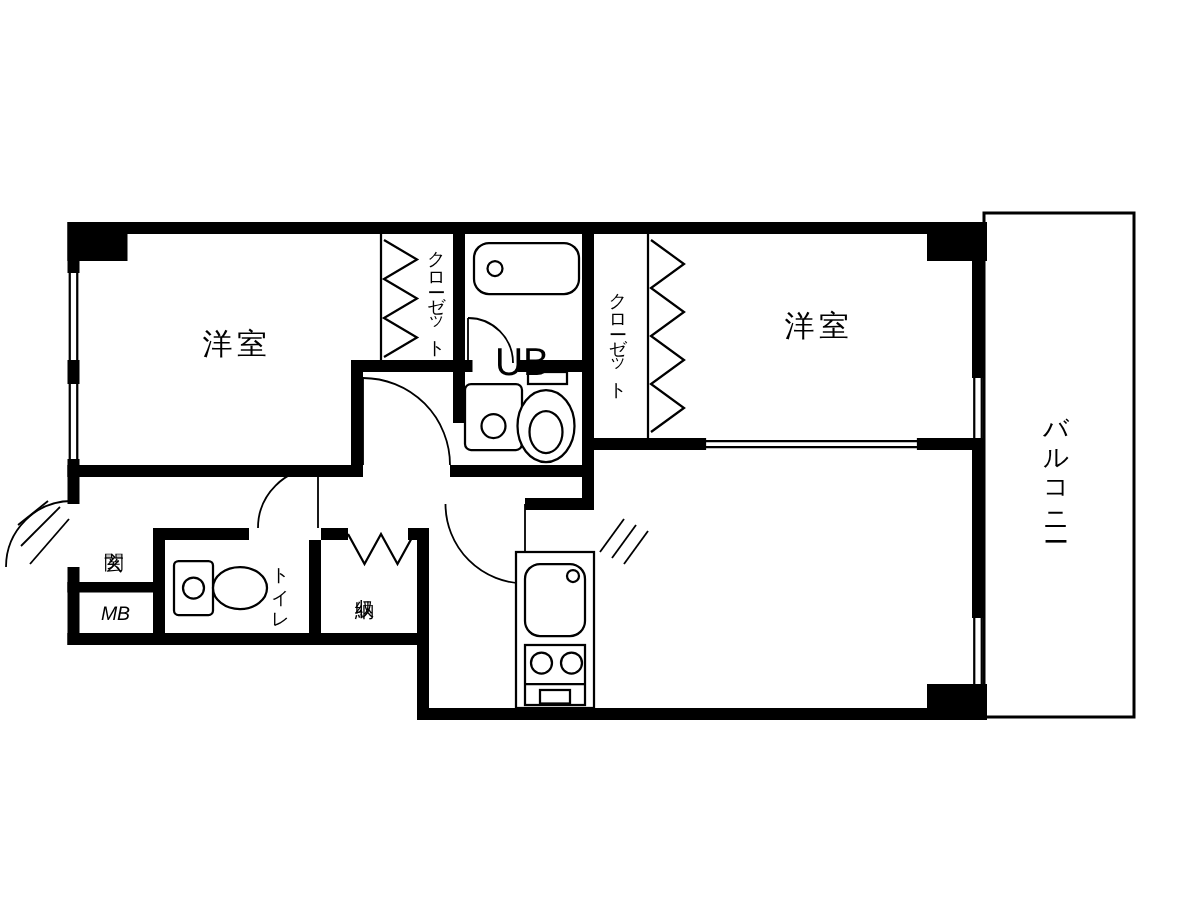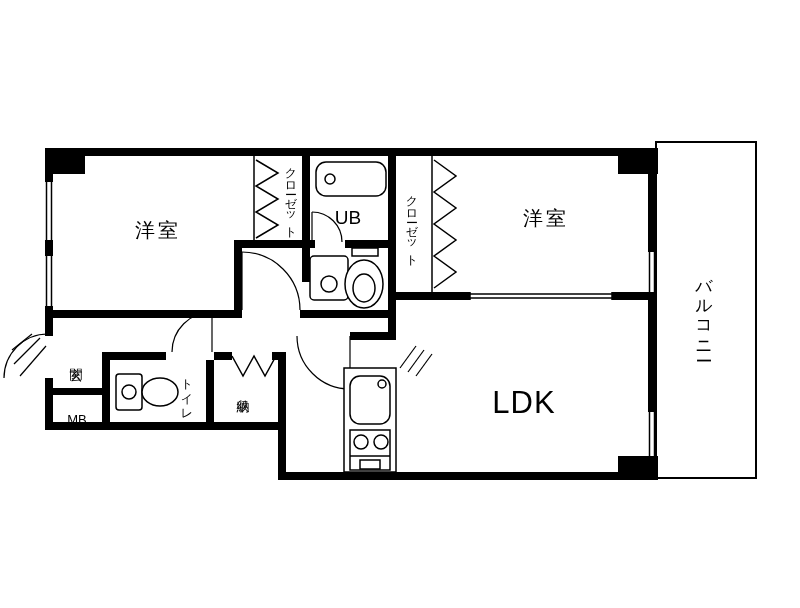--- a/index.html
+++ b/index.html
@@ -20,21 +20,21 @@
     line-height:1;
     user-select:none;
   }
   .vlbl{
     writing-mode:vertical-rl;
     text-orientation:upright;
     letter-spacing:1px;
   }
   .room-big{font-size:20px;letter-spacing:3px;}
   .ldk{font-size:31px;letter-spacing:1px;}
-  .ub{font-size:19px;}
+  .ub{font-size:26px;margin-top:24px;}
   .small{font-size:12px;}
   .med{font-size:13px;}
   .balc{font-size:17px;letter-spacing:2px;}
 </style>
 </head>
 <body>
 
 <div id="plan">
 
   <svg width="800" height="608" viewBox="0 0 800 608">
@@ -179,19 +179,18 @@
       </g>
     </g>
   </svg>
 
   <div class="lbl room-big" style="left:158px;top:230px;">洋室</div>
   <div class="lbl vlbl small" style="left:291px;top:196px;">クローゼット</div>
   <div class="lbl ub" style="left:348px;top:217px;">UB</div>
   <div class="lbl vlbl small" style="left:412px;top:224px;">クローゼット</div>
   <div class="lbl room-big" style="left:546px;top:218px;">洋室</div>
   <div class="lbl vlbl balc" style="left:704px;top:310px;">バルコニー</div>
-  <div class="lbl ldk" style="left:524px;top:402px;">LDK</div>
   <div class="lbl vlbl med" style="left:76px;top:358px;">玄関</div>
-  <div class="lbl med" style="left:77px;top:419px;">MB</div>
+  <div class="lbl med" style="left:77px;top:409px;font-style:italic;">MB</div>
   <div class="lbl vlbl small" style="left:187px;top:392px;">トイレ</div>
   <div class="lbl vlbl med" style="left:243px;top:390px;">収納</div>
 
 </div>
 
 </body></html>

